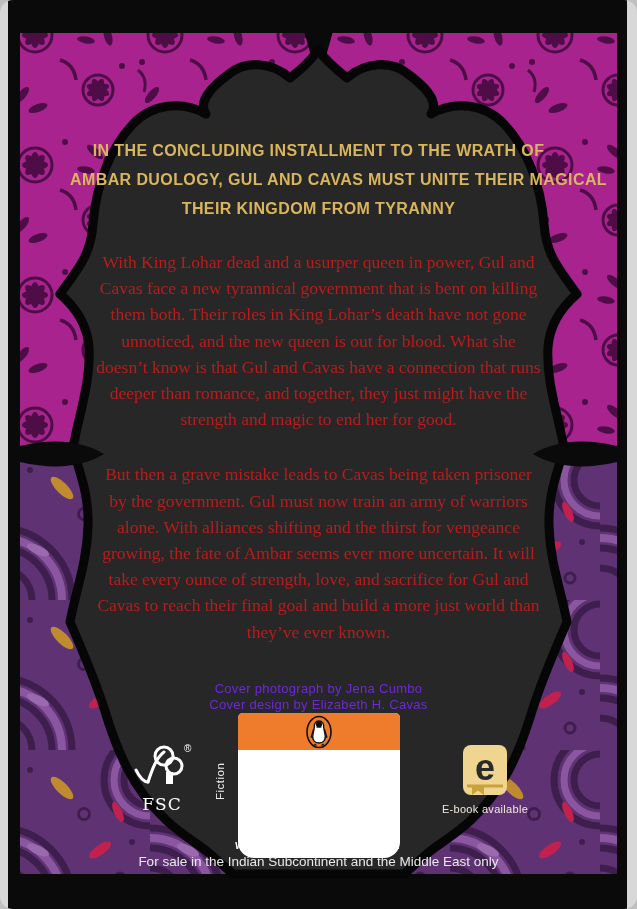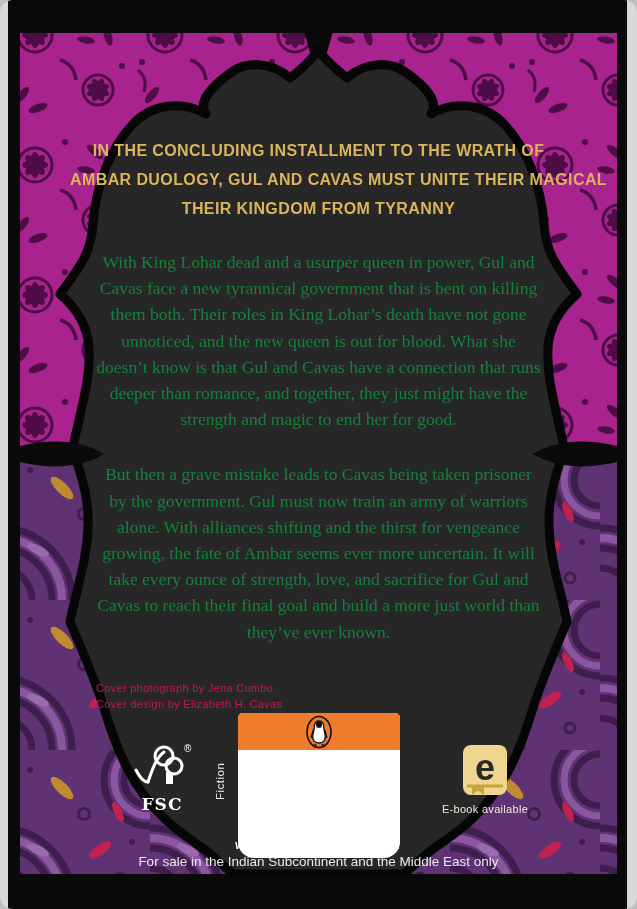--- a/index.html
+++ b/index.html
@@ -5,30 +5,30 @@
   html,body{margin:0;padding:0;}
   body{background:#bfbfbf;font-family:"Liberation Sans",sans-serif;}
   .page{position:relative;width:637px;height:909px;background:#d8d8d8;overflow:hidden;border-radius:13px;}
   .art{position:absolute;left:0;top:0;width:637px;height:909px;}
   .layer{position:absolute;z-index:5;}
 
   .tagline{left:70px;top:136px;width:497px;text-align:center;color:#d9b55b;
            font-weight:bold;font-size:16px;line-height:29px;letter-spacing:0.4px;}
   .tagline div{white-space:nowrap;}
 
-  .synopsis{left:96px;top:249px;width:445px;text-align:center;color:#15803d;
+  .synopsis{left:96px;top:249px;width:445px;text-align:center;color:#b91c1c;
             font-family:"Liberation Serif","DejaVu Serif",serif;font-size:17.5px;line-height:26.2px;}
   .synopsis .para{margin:0 0 29px 0;}
 
-  .credits{left:96px;top:681px;width:445px;text-align:left;color:#be185d;
-           font-size:11px;line-height:15.5px;letter-spacing:0.3px;}
+  .credits{left:96px;top:681px;width:445px;text-align:center;color:#6d28d9;
+           font-size:13px;line-height:15.5px;letter-spacing:0.3px;}
 
   .fsc{left:130px;top:742px;width:64px;height:72px;color:#ffffff;text-align:center;}
   .fsc .fsc-word{font-family:"DejaVu Serif","Liberation Serif",serif;font-size:17px;
-                 font-weight:bold;letter-spacing:1px;margin-top:-2px;}
+                 font-weight:normal;letter-spacing:1px;margin-top:-2px;}
 
   .fiction-label{left:214px;top:752px;width:16px;height:60px;color:#efefef;font-size:11.5px;
                  letter-spacing:0.5px;}
   .fiction-label span{display:block;transform:rotate(-90deg) translate(-48px,0);
                  transform-origin:0 0;white-space:nowrap;}
 
   .barcode-box{left:238px;top:713px;width:162px;height:145px;background:#ffffff;
                border-radius:5px 5px 16px 16px;overflow:hidden;}
   .barcode-box .band{height:37px;background:#ee7c2c;display:flex;align-items:center;justify-content:center;}
 

